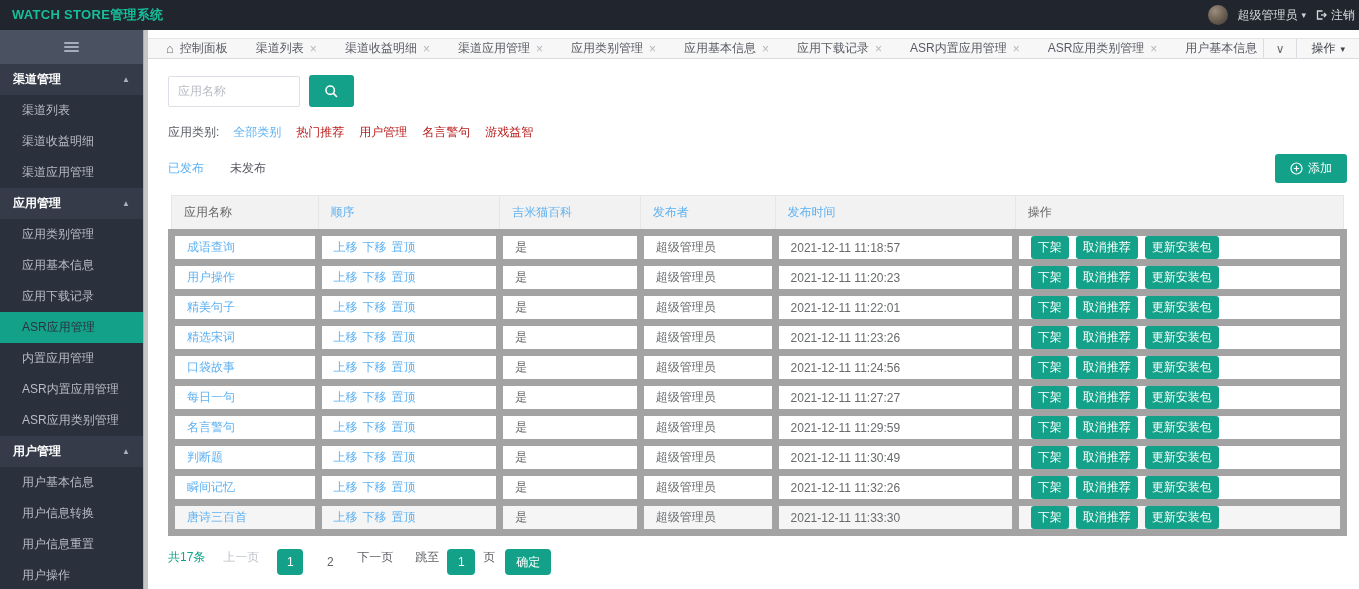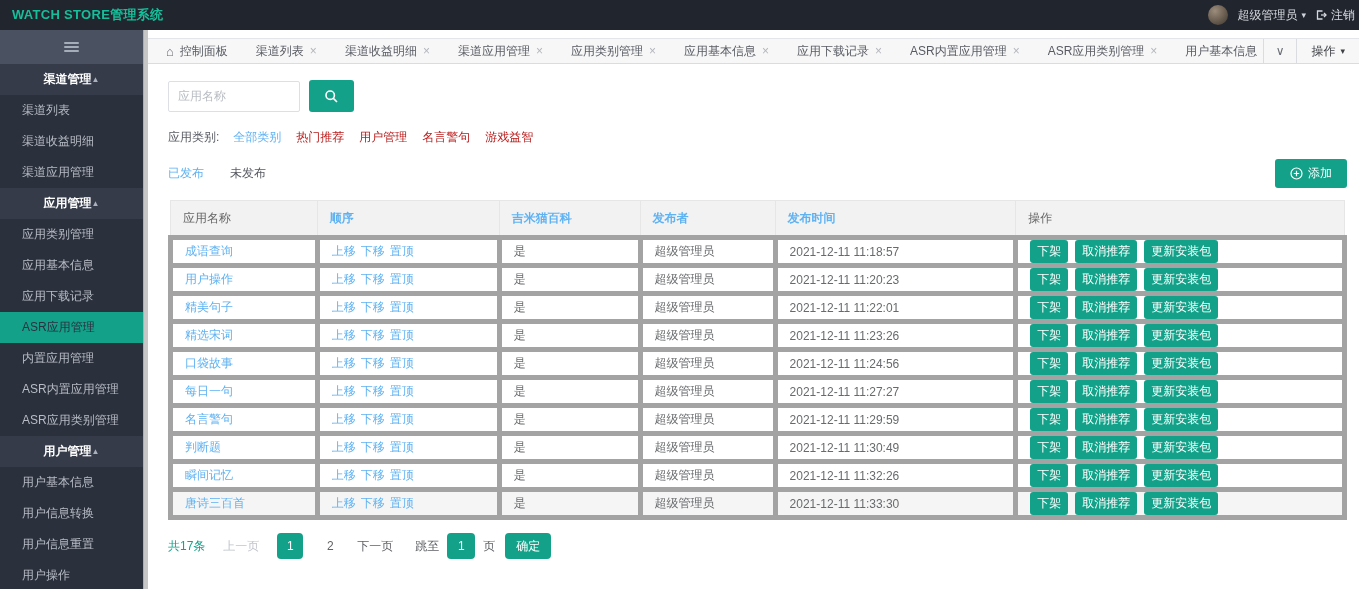--- a/index.html
+++ b/index.html
@@ -18,21 +18,21 @@
   .topbar-right{display:flex;align-items:center;gap:9px;color:#d6d9de;}
   .avatar{width:20px;height:20px;border-radius:50%;background:radial-gradient(circle at 35% 30%,#9c8d7c,#5a4f44 70%,#3c352e);display:inline-block;}
   .user{display:flex;align-items:center;gap:4px;cursor:pointer;}
   .user .caret{font-size:9px;color:#cfd3da;}
   .logout{display:flex;align-items:center;gap:4px;cursor:pointer;}
   
   .frame{display:flex;height:559px;}
   .sidebar{width:143px;flex-shrink:0;background:var(--sidebar-bg);overflow:hidden;}
   .sidebar-top{height:34px;background:var(--sidebar-topbar-bg);display:flex;align-items:center;justify-content:center;cursor:pointer;}
   .hamburger i{display:block;width:15px;height:2px;background:#a6adba;margin:2px 0;border-radius:1px;}
-  .menu-group{height:31px;display:flex;align-items:center;justify-content:center;padding:0 13px;
+  .menu-group{height:31px;display:flex;align-items:center;justify-content:space-between;padding:0 13px;
     color:#fff;font-weight:bold;background:var(--sidebar-group-bg);cursor:pointer;}
   .menu-group .caret{font-size:8px;color:#aab0bc;font-weight:normal;}
   .menu-item{height:31px;line-height:31px;padding-left:22px;color:#b7bcc5;cursor:pointer;white-space:nowrap;}
   .menu-item.active{background:var(--accent);color:var(--active-item-text);}
   .scrollstrip{width:5px;flex-shrink:0;background:#c6c6c6;border-left:1px solid #aeaeae;}
   .main{flex:1;min-width:0;display:flex;flex-direction:column;background:#fff;}
   
   .tabbar{margin-top:8px;height:26px;background:var(--tabbar-bg);border-top:1px solid #e3e5e8;border-bottom:1px solid #d9dce0;display:flex;}
   .tabs{flex:1;display:flex;align-items:stretch;overflow:hidden;padding-left:4px;}
   .tab{display:flex;align-items:center;gap:6px;padding:0 14px;color:#585b63;white-space:nowrap;cursor:pointer;}
@@ -52,28 +52,28 @@
   .cat-label{color:#585b63;margin-right:14px;}
   .cat-link{color:#b91c1c;text-decoration:none;margin-right:15px;cursor:pointer;}
   .cat-link.active{color:var(--link-blue);}
   .status-row{margin-top:13px;display:flex;align-items:center;justify-content:space-between;}
   .status-link{color:#585b63;text-decoration:none;margin-right:26px;cursor:pointer;}
   .status-link.active{color:var(--link-blue);}
   .add-btn{height:29px;padding:0 15px;background:var(--accent);color:#fff;border:none;border-radius:3px;font-size:12px;display:flex;align-items:center;gap:5px;cursor:pointer;}
   
   table{margin-top:12px;width:100%;border-collapse:collapse;table-layout:fixed;}
   th{background:#f2f2f2;height:37px;text-align:left;padding:0 12px;font-weight:normal;color:#666;border:1px solid #e6e6e6;font-size:12px;}
-  th.link{color:var(--link-blue);cursor:pointer;font-weight:bold;}
-  td{height:28px;padding:0 12px;color:#676a6c;border:5px solid #a3a3a3;white-space:nowrap;overflow:hidden;font-size:12px;}
+  th.link{color:var(--link-blue);cursor:pointer;}
+  td{height:28px;padding:0 12px;color:#676a6c;border:7px solid #a3a3a3;white-space:nowrap;overflow:hidden;font-size:12px;}
   tr.hl td{background:#f5f5f5;}
   a.blue{color:var(--link-blue);text-decoration:none;cursor:pointer;}
   td .ord{margin-right:5px;}
   .act-btn{background:var(--accent);color:#fff;border:none;border-radius:3px;padding:3px 7px;margin-right:7px;font-size:12px;cursor:pointer;}
   
-  .pagination{margin-top:13px;display:flex;align-items:center;color:#606266;padding-bottom:14px;}
+  .pagination{margin-top:13px;display:flex;align-items:flex-start;color:#606266;padding-bottom:14px;}
   .pg-total{color:var(--accent);margin-right:18px;}
   .pg-prev{color:#c0c4cc;margin-right:18px;cursor:default;}
   .pg-num{min-width:26px;height:26px;line-height:26px;text-align:center;border-radius:4px;margin-right:14px;cursor:pointer;}
   .pg-num.active{background:var(--accent);color:#fff;}
   .pg-next{margin-right:22px;cursor:pointer;}
   .pg-jump-label{margin-right:8px;}
   .pg-jump{width:28px;height:26px;line-height:26px;text-align:center;background:var(--accent);color:#fff;border-radius:4px;margin-right:8px;cursor:text;}
   .pg-page-label{margin-right:10px;}
   .pg-confirm{height:26px;padding:0 11px;background:var(--accent);color:#fff;border:none;border-radius:4px;font-size:12px;cursor:pointer;}
 </style>

